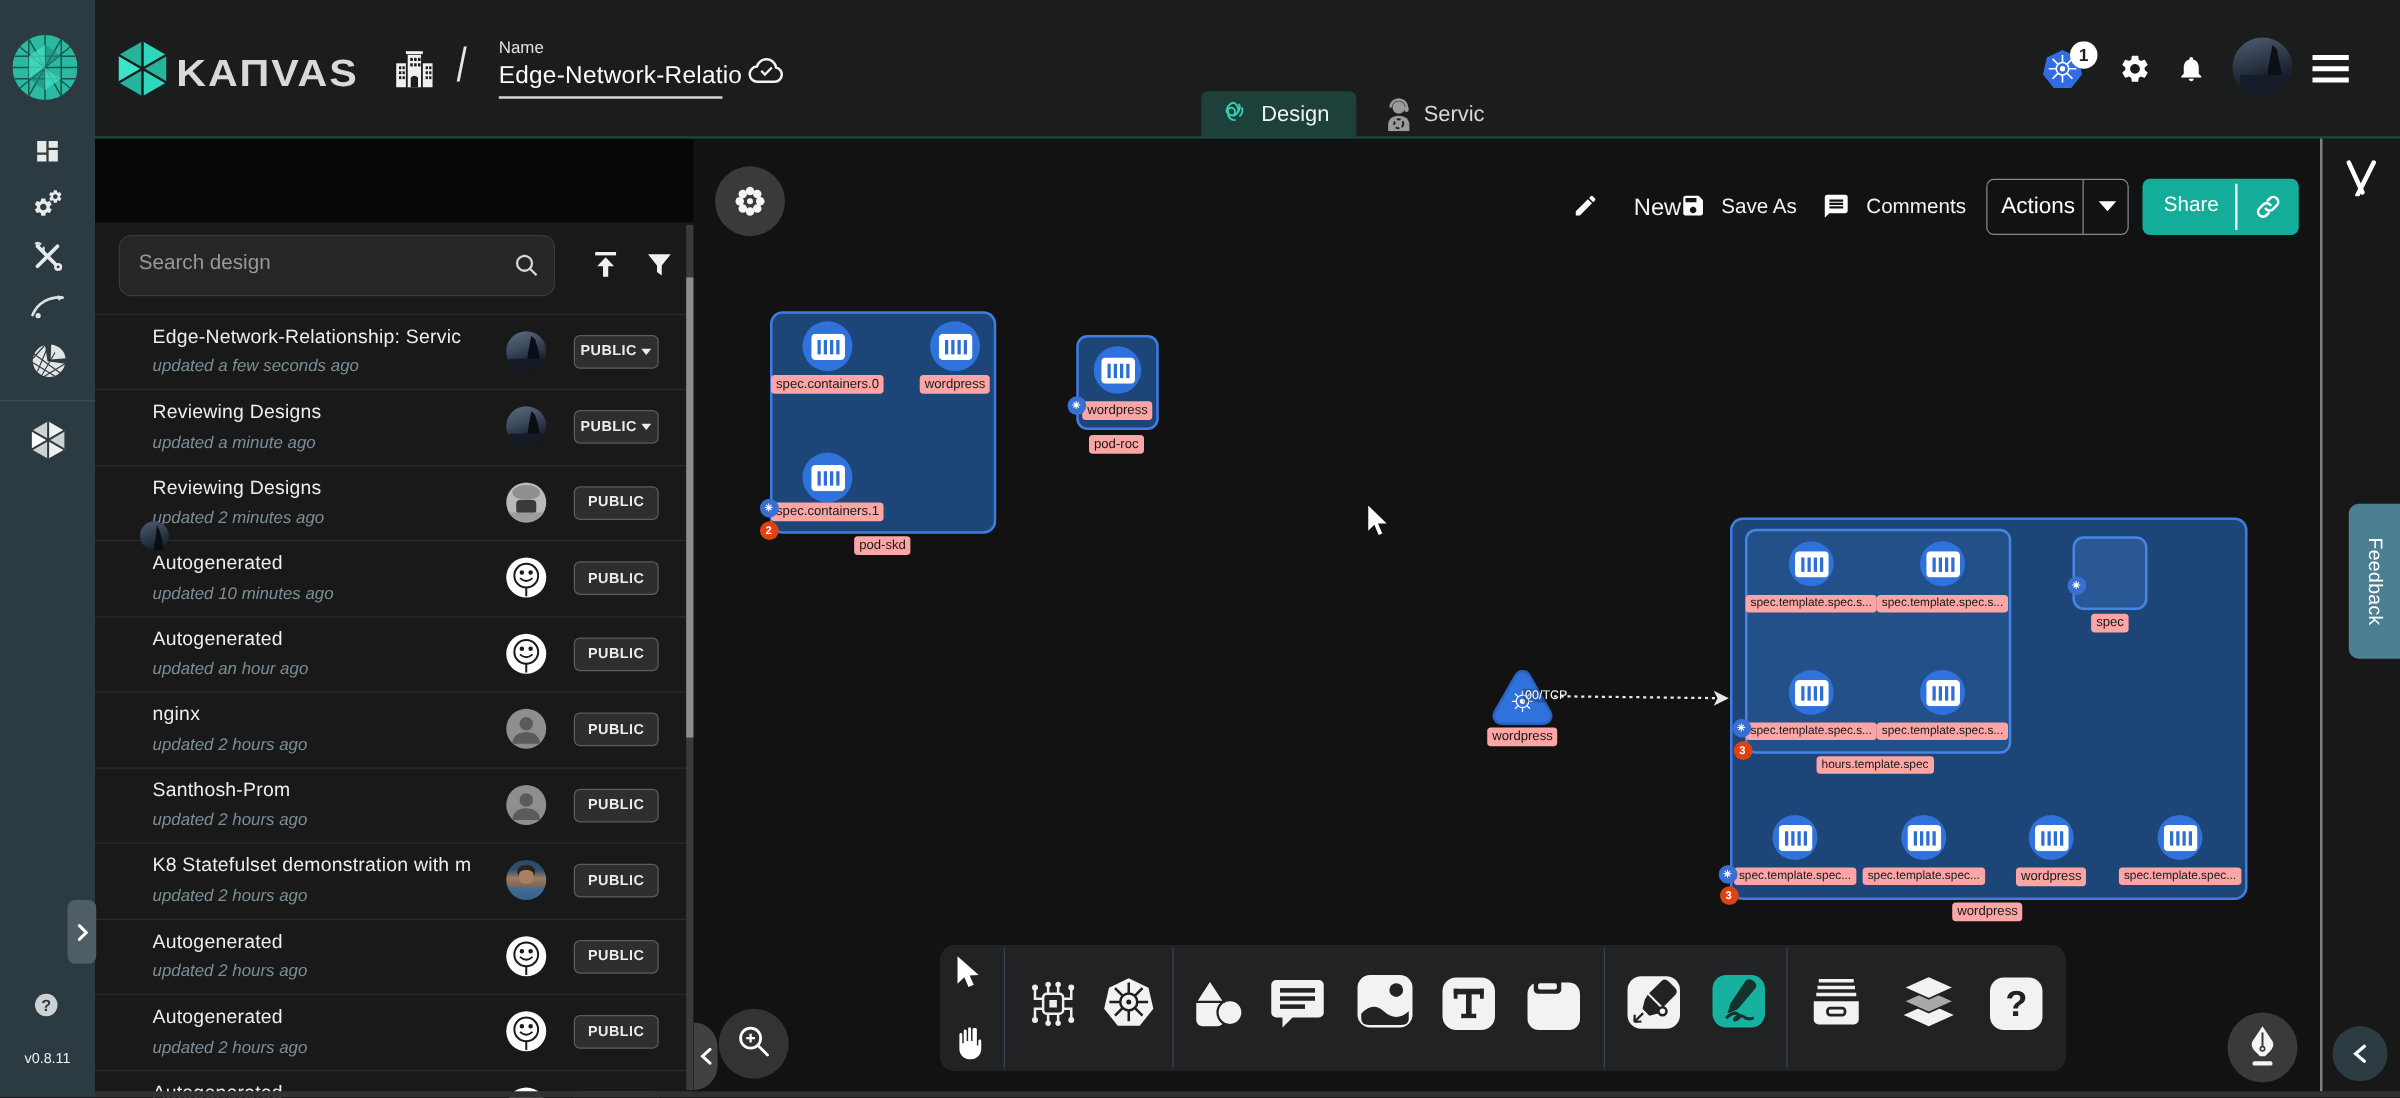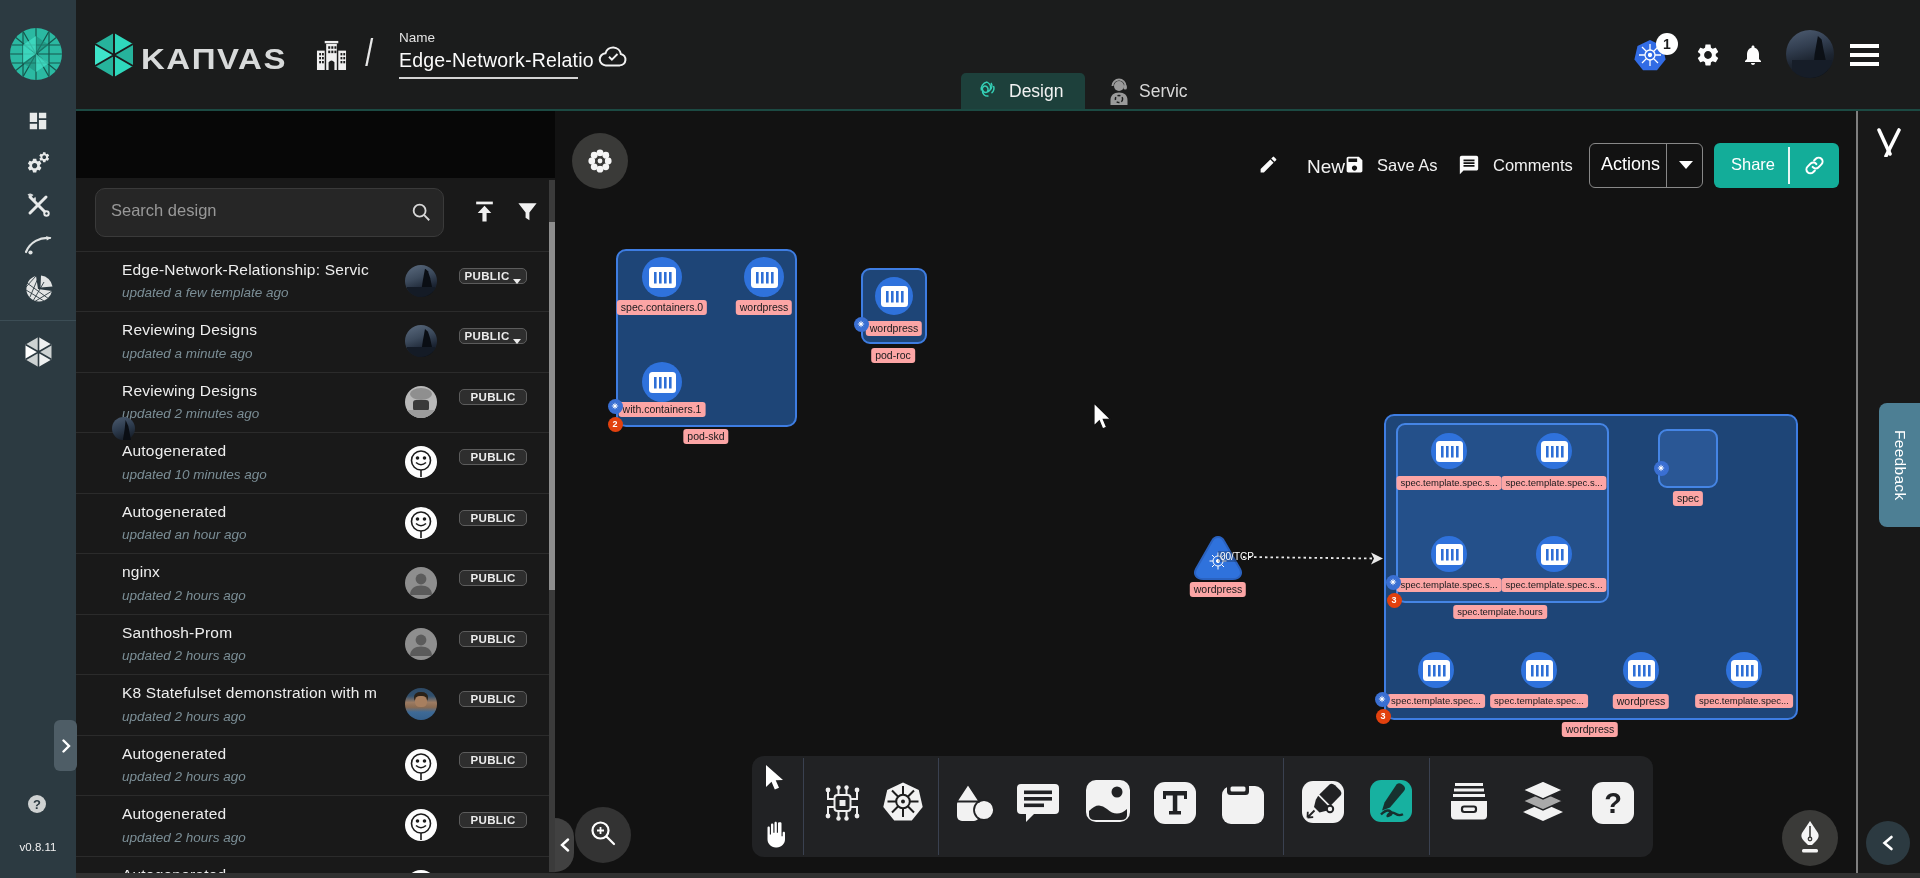--- a/index.html
+++ b/index.html
@@ -12,21 +12,21 @@
 #sidebar{left:0;top:0;width:76px;height:878px;background:#2c3a41;z-index:5}
 #panel{left:76px;top:111px;width:479px;height:767px;background:#191919;overflow:hidden}
 #canvas{left:555px;top:111px;width:1301px;height:767px;background:#121212;overflow:hidden}
 #rightstrip{left:1857px;top:111px;width:63px;height:767px;background:#181818}
 #vdivider{left:1855.5px;top:111px;width:2px;height:762px;background:#7f7f7f}
 #bottomstrip{left:76px;top:873px;width:1844px;height:5px;background:#313131;z-index:8}
 
 .w{color:#f2f2f2}
 .row-title{font-size:15.5px;color:#eeeeee;letter-spacing:.2px}
 .row-sub{font-size:13.5px;font-style:italic;color:#7b8e96}
-.pub{position:absolute;width:68px;height:16px;background:#2e2e2e;border:1px solid #5c5c5c;border-radius:5px;color:#ececec;font-size:11.5px;font-weight:bold;letter-spacing:.4px;display:flex;align-items:center;justify-content:center}
+.pub{position:absolute;width:68px;height:27px;background:#2e2e2e;border:1px solid #5c5c5c;border-radius:5px;color:#ececec;font-size:11.5px;font-weight:bold;letter-spacing:.4px;display:flex;align-items:center;justify-content:center}
 .avatar{position:absolute;width:32px;height:32px;border-radius:50%;overflow:hidden}
 .rowline{position:absolute;left:0;width:479px;height:1px;background:#2b2b2b}
 
 .nl{position:absolute;background:#fca5a5;color:#17191b;font-size:10.5px;padding:1px 4px 2px;border-radius:3px;white-space:nowrap;transform:translateX(-50%)}
 .nc{position:absolute;width:40px;height:40px;border-radius:50%;background:#2f72dc;display:flex;align-items:center;justify-content:center}
 .badge{position:absolute;width:15px;height:15px;border-radius:50%;display:flex;align-items:center;justify-content:center;z-index:3}
 .bblue{background:#3a6fd2}
 .bred{background:#e2410e;color:#fff;font-size:9px;font-weight:bold}
 </style>
 </head>
@@ -225,21 +225,21 @@
       </svg>
 <svg class="abs" style="left:396px;top:88px" width="25" height="25" viewBox="0 0 24 24" fill="#f0f0f0">
         <rect x="4" y="2.5" width="16" height="2.6"></rect>
         <path d="M12 6.5 L18.5 13.5 L14 13.5 L14 21.5 L10 21.5 L10 13.5 L5.5 13.5 Z"></path>
       </svg>
 <svg class="abs" style="left:440px;top:89px" width="23" height="23" viewBox="0 0 24 24" fill="#f0f0f0">
         <path d="M2.5 3.5 h19 L14 13 v8.2 l-4-2.8 V13 Z"></path>
       </svg>
 <div class="rowline" style="top:139.5px"></div>
 <div class="abs row-title" style="left:46px;top:149.5px;width:280px;white-space:nowrap;overflow:hidden">Edge-Network-Relationship: Servic</div>
-<div class="abs row-sub" style="left:46px;top:174.0px">updated a few template ago</div>
+<div class="abs row-sub" style="left:46px;top:174.0px">updated a few seconds ago</div>
 <div class="avatar" style="left:329px;top:153.5px;background:linear-gradient(160deg,#5c6c80 0%,#3c4a5c 40%,#1c2534 70%,#0b0f16 100%)">
         <div class="abs" style="left:14px;top:4px;width:15px;height:28px;background:#0a0e14;clip-path:polygon(40% 0,60% 10%,75% 35%,100% 100%,10% 100%,25% 45%)"></div>
         <div class="abs" style="left:2px;top:22px;width:28px;height:10px;background:#141b26"></div>
       </div>
 <div class="pub" style="left:383px;top:156.5px;padding-right:12px">PUBLIC<span style="position:absolute;right:5px;top:10px;width:0;height:0;border-left:4.5px solid transparent;border-right:4.5px solid transparent;border-top:5.5px solid #ececec"></span></div>
 <div class="rowline" style="top:200.0px"></div>
 <div class="abs row-title" style="left:46px;top:210.0px;width:280px;white-space:nowrap;overflow:hidden">Reviewing Designs</div>
 <div class="abs row-sub" style="left:46px;top:234.5px">updated a minute ago</div>
 <div class="avatar" style="left:329px;top:214.0px;background:linear-gradient(160deg,#5c6c80 0%,#3c4a5c 40%,#1c2534 70%,#0b0f16 100%)">
         <div class="abs" style="left:14px;top:4px;width:15px;height:28px;background:#0a0e14;clip-path:polygon(40% 0,60% 10%,75% 35%,100% 100%,10% 100%,25% 45%)"></div>
@@ -406,21 +406,21 @@
           <g fill="#2e6fd6">
             <rect x="5" y="5" width="2.6" height="11.5"></rect>
             <rect x="10" y="5" width="2.6" height="11.5"></rect>
             <rect x="15" y="5" width="2.6" height="11.5"></rect>
             <rect x="20" y="5" width="2.6" height="11.5"></rect>
           </g>
         </svg>
       </div>
 <div class="nl" style="left:107px;top:188.5px">spec.containers.0</div>
 <div class="nl" style="left:209px;top:188.5px">wordpress</div>
-<div class="nl" style="left:107px;top:290.5px">with.containers.1</div>
+<div class="nl" style="left:107px;top:290.5px">spec.containers.1</div>
 <div class="badge bblue" style="left:52.5px;top:287.5px">
         <svg width="8" height="8" viewBox="0 0 24 24">
           <circle cx="12" cy="12" r="4.5" fill="#fff"></circle>
           <path d="M12 2.5 V21.5 M2.5 12 H21.5 M5.5 5.5 L18.5 18.5 M18.5 5.5 L5.5 18.5" stroke="#fff" stroke-width="2.4"></path>
         </svg>
       </div>
 <div class="badge bred" style="left:52.5px;top:305.5px">2</div>
 <div class="nl" style="left:151px;top:317.5px">pod-skd</div>
 <div class="abs" style="left:306px;top:157px;width:66px;height:76px;background:#1e4577;border:2px solid #3e7de2;border-radius:9px"></div>
 <div class="nc" style="left:320px;top:166px;width:38px;height:38px">
@@ -486,21 +486,21 @@
             <rect x="10" y="5" width="2.6" height="11.5"></rect>
             <rect x="15" y="5" width="2.6" height="11.5"></rect>
             <rect x="20" y="5" width="2.6" height="11.5"></rect>
           </g>
         </svg>
       </div>
 <div class="nl" style="left:894px;top:364.5px;font-size:9.5px">spec.template.spec.s...</div>
 <div class="nl" style="left:999px;top:364.5px;font-size:9.5px">spec.template.spec.s...</div>
 <div class="nl" style="left:894px;top:466.5px;font-size:9.5px">spec.template.spec.s...</div>
 <div class="nl" style="left:999px;top:466.5px;font-size:9.5px">spec.template.spec.s...</div>
-<div class="nl" style="left:945px;top:493.5px;font-size:9.5px">spec.template.hours</div>
+<div class="nl" style="left:945px;top:493.5px;font-size:9.5px">hours.template.spec</div>
 <div class="nl" style="left:1133px;top:379.5px">spec</div>
 <div class="badge bblue" style="left:1098.5px;top:349.5px">
         <svg width="8" height="8" viewBox="0 0 24 24">
           <circle cx="12" cy="12" r="4.5" fill="#fff"></circle>
           <path d="M12 2.5 V21.5 M2.5 12 H21.5 M5.5 5.5 L18.5 18.5 M18.5 5.5 L5.5 18.5" stroke="#fff" stroke-width="2.4"></path>
         </svg>
       </div>
 <div class="nc" style="left:863px;top:541px;width:36px;height:36px">
         <svg width="27" height="21" viewBox="0 0 27 21">
           <rect x="0" y="0" width="27" height="21" rx="3.5" fill="#fff"></rect>

